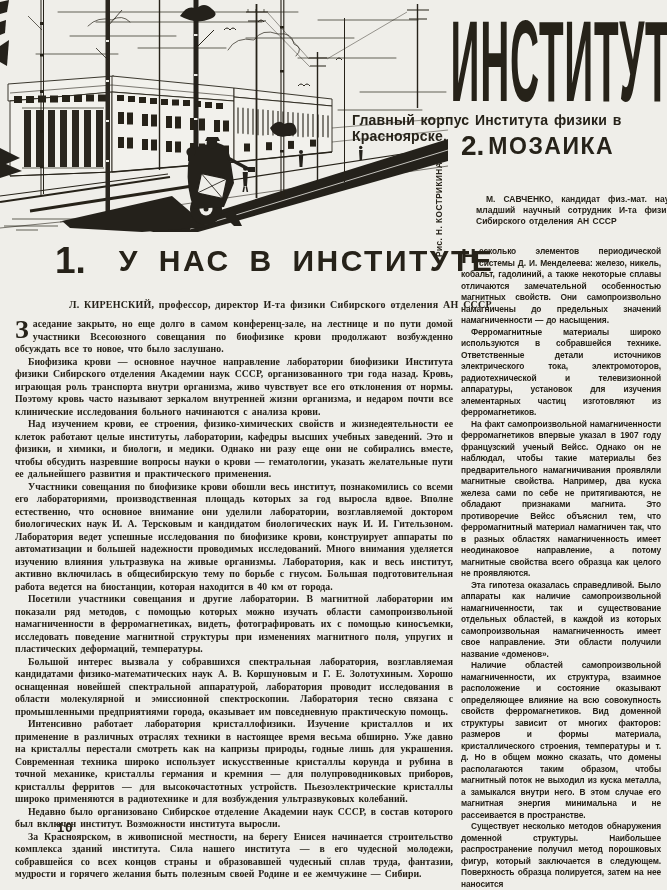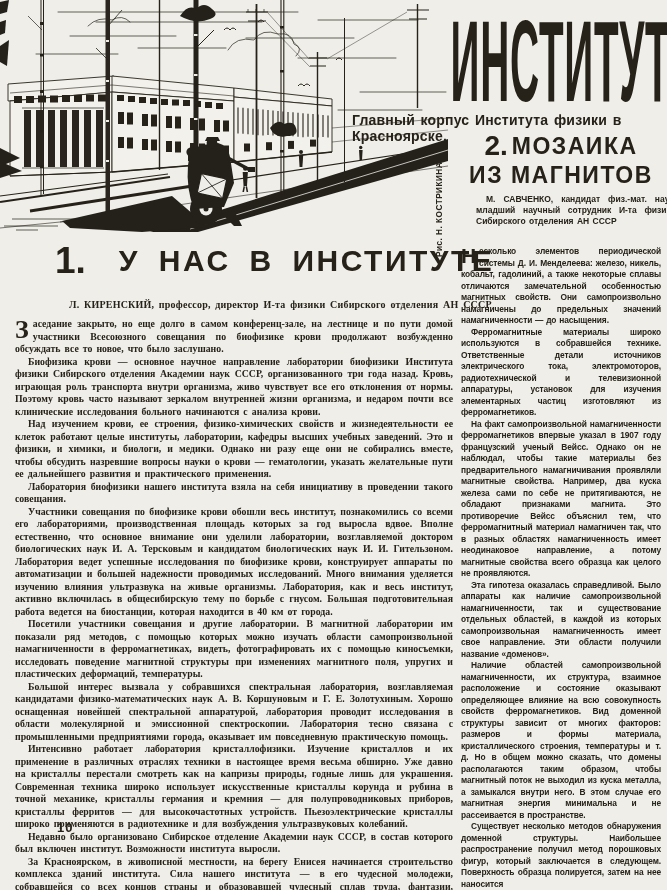--- a/index.html
+++ b/index.html
@@ -43,21 +43,21 @@
     hyphens:auto;
   }
   #left-body p{margin:0;text-indent:13px;}
   #left-body p.lead{text-indent:0;}
   .dc-serif{
     float:left;font-size:26px;line-height:21px;padding:1px 4px 0 0;
     font-weight:bold;font-family:"Liberation Serif",serif;
   }
 
   
-  #h2{left:461px;top:132px;width:200px;text-align:center;font-weight:bold;line-height:27px;}
+  #h2{left:461px;top:132px;width:200px;font-weight:bold;line-height:27px;}
   #h2 .num{font-size:28px;margin-right:4px;vertical-align:-1px;}
   #h2 .ttl{font-size:23px;letter-spacing:1.5px;}
   #byline2{left:476px;top:194px;width:200px;font-size:8.5px;font-weight:bold;
     line-height:11px;text-align:justify;text-indent:10px;word-spacing:1px;}
   #right-body{
     left:461px;top:246px;width:200px;
     font-size:8.4px;line-height:11.5px;font-weight:bold;text-align:justify;
     letter-spacing:-.1px;word-spacing:.6px;hyphens:auto;
   }
   #right-body p{margin:0;text-indent:10px;}
@@ -259,21 +259,20 @@
 </svg>
 
 <div class="abs" id="masthead">ИНСТИТУТ</div>
 
 <div class="abs" id="caption">Главный корпус Института физики в Красноярске.</div>
 
 <div class="abs" id="credit">Рис. Н. КОСТРИКИНА</div>
 
 <div class="abs" id="h2">
   <div><span class="num">2.</span><span class="ttl">МОЗАИКА</span></div>
-  <div class="ttl">ИЗ МАГНИТОВ</div>
 </div>
 
 <div class="abs" id="byline2">М. САВЧЕНКО, кандидат физ.-мат. наук, младший научный сотрудник И-та физики Сибирского отделения АН СССР</div>
 
 <div class="abs" id="right-body">
   <p class="lead"><span class="dc-sans">Н</span><span>есколько элементов периодической системы Д. И. Менделеева: железо, никель, кобальт, гадолиний, а также некоторые сплавы отличаются замечательной особенностью магнитных свойств. Они самопроизвольно намагничены до предельных значений намагниченности — до насыщения.</span></p>
   <div>
 
       <p>Ферромагнитные материалы широко используются в собравшейся технике. Ответственные детали источников электрического тока, электромоторов, радиотехнической и телевизионной аппаратуры, установок для изучения элементарных частиц изготовляют из ферромагнетиков.</p>
       <p>На факт самопроизвольной намагниченности ферромагнетиков впервые указал в 1907 году французский ученый Вейсс. Однако он не наблюдал, чтобы такие материалы без предварительного намагничивания проявляли магнитные свойства. Например, два куска железа сами по себе не притягиваются, не обладают признаками магнита. Это противоречие Вейсс объяснил тем, что ферромагнитный материал намагничен так, что в разных областях намагниченность имеет неодинаковое направление, а потому магнитные свойства всего образца как целого не проявляются.</p>
@@ -288,21 +287,20 @@
 </div>
 
 <div class="abs" id="byline1">Л. КИРЕНСКИЙ, профессор, директор И-та физики Сибирского отделения АН СССР</div>
 
 <div class="abs" id="left-body">
   <p class="lead"><span class="dc-serif">З</span><span>аседание закрыто, но еще долго в самом конференц-зале, на лестнице и по пути домой участники Всесоюзного совещания по биофизике крови продолжают возбужденно обсуждать все то новое, что было заслушано.</span></p>
   <div>
 
   <p>Биофизика крови — основное научное направление лаборатории биофизики Института физики Сибирского отделения Академии наук СССР, организованного три года назад. Кровь, играющая роль транспорта внутри организма, живо чувствует все его отклонения от нормы. Поэтому кровь часто называют зеркалом внутренней жизни организма, и недаром почти все клинические исследования больного начинаются с анализа крови.</p>
       <p>Над изучением крови, ее строения, физико-химических свойств и жизнедеятельности ее клеток работают целые институты, лаборатории, кафедры высших учебных заведений. Это и физики, и химики, и биологи, и медики. Однако ни разу еще они не собирались вместе, чтобы обсудить назревшие вопросы науки о крови — гематологии, указать желательные пути ее дальнейшего развития и практического применения.</p>
-      <p>Лаборатория биофизики нашего института взяла на себя инициативу в проведении такого совещания.</p>
       <p>Участники совещания по биофизике крови обошли весь институт, познакомились со всеми его лабораториями, производственная площадь которых за год выросла вдвое. Вполне естественно, что основное внимание они уделили лаборатории, возглавляемой доктором биологических наук И. А. Терсковым и кандидатом биологических наук И. И. Гительзоном. Лаборатория ведет успешные исследования по биофизике крови, конструирует аппараты по автоматизации и большей надежности проводимых исследований. Много внимания уделяется изучению влияния ультразвука на живые организмы. Лаборатория, как и весь институт, активно включилась в общесибирскую тему по борьбе с гнусом. Большая подготовительная работа ведется на биостанции, которая находится в 40 км от города.</p>
       <p>Посетили участники совещания и другие лаборатории. В магнитной лаборатории им показали ряд методов, с помощью которых можно изучать области самопроизвольной намагниченности в ферромагнетиках, видеть, фотографировать их с помощью киносъемки, исследовать поведение магнитной структуры при изменениях магнитного поля, упругих и пластических деформаций, температуры.</p>
       <p>Большой интерес вызвала у собравшихся спектральная лаборатория, возглавляемая кандидатами физико-математических наук А. В. Коршуновым и Г. Е. Золотухиным. Хорошо оснащенная новейшей спектральной аппаратурой, лаборатория проводит исследования в области молекулярной и эмиссионной спектроскопии. Лаборатория тесно связана с промышленными предприятиями города, оказывает им повседневную практическую помощь.</p>
       <p>Интенсивно работает лаборатория кристаллофизики. Изучение кристаллов и их применение в различных отраслях техники в настоящее время весьма обширно. Уже давно на кристаллы перестали смотреть как на капризы природы, годные лишь для украшения. Современная техника широко использует искусственные кристаллы корунда и рубина в точной механике, кристаллы германия и кремния — для полупроводниковых приборов, кристаллы ферритов — для высокочастотных устройств. Пьезоэлектрические кристаллы широко применяются в радиотехнике и для возбуждения ультразвуковых колебаний.</p>
       <p>Недавно было организовано Сибирское отделение Академии наук СССР, в состав которого был включен институт. Возможности института выросли.</p>
       <p>За Красноярском, в живописной местности, на берегу Енисея начинается строительство комплекса зданий института. Сила нашего института — в его чудесной молодежи, собравшейся со всех концов страны и образовавшей чудесный сплав труда, фантазии, мудрости и горячего желания быть полезным своей Родине и ее жемчужине — Сибири.</p>
     </div>
 </div>
 
 <div class="abs" id="pagenum">10</div>

